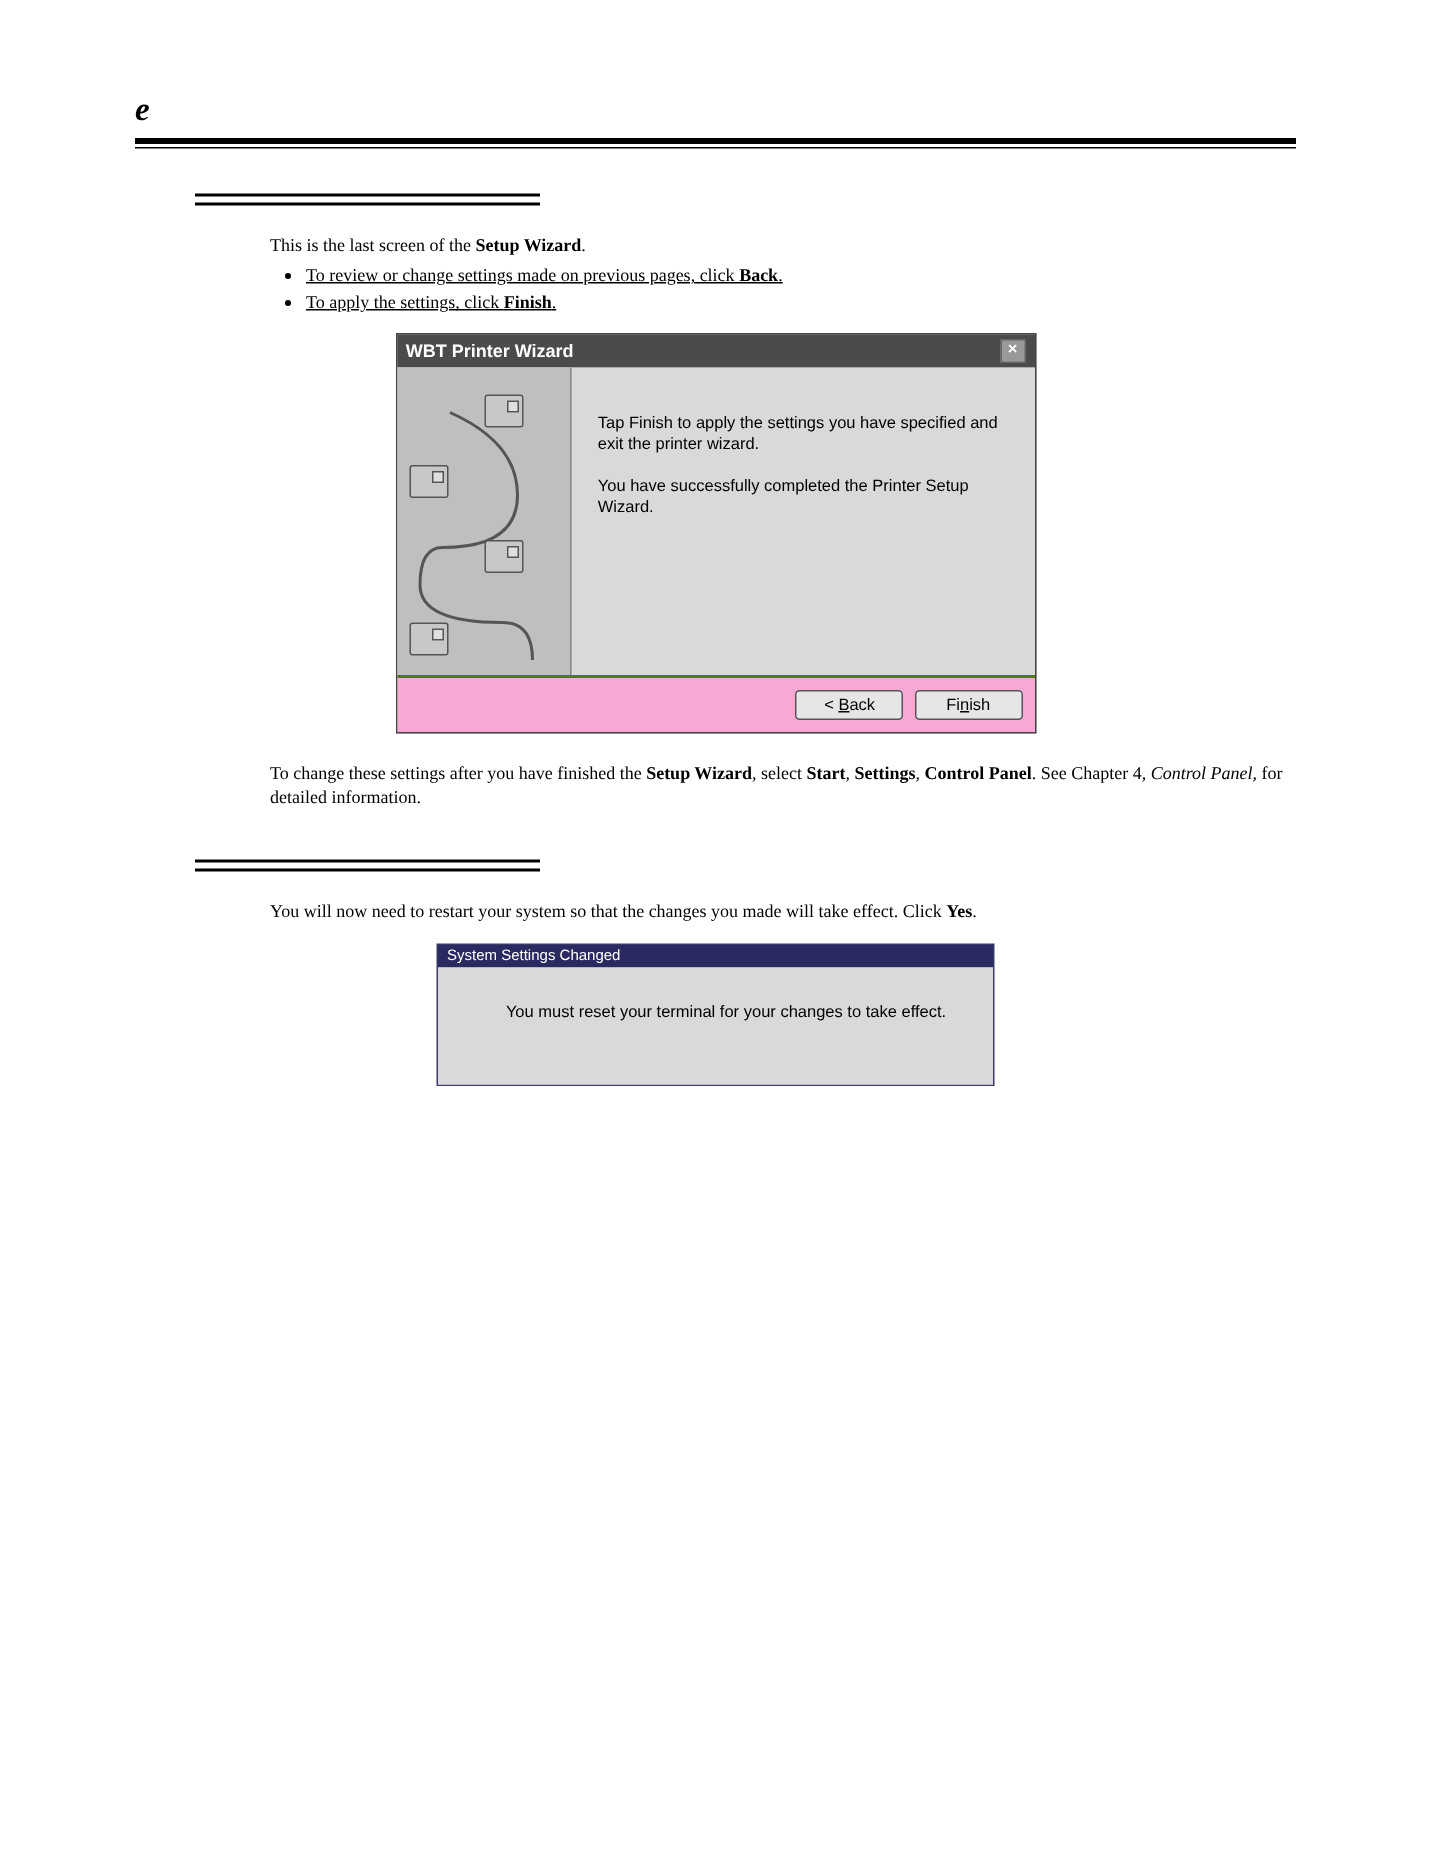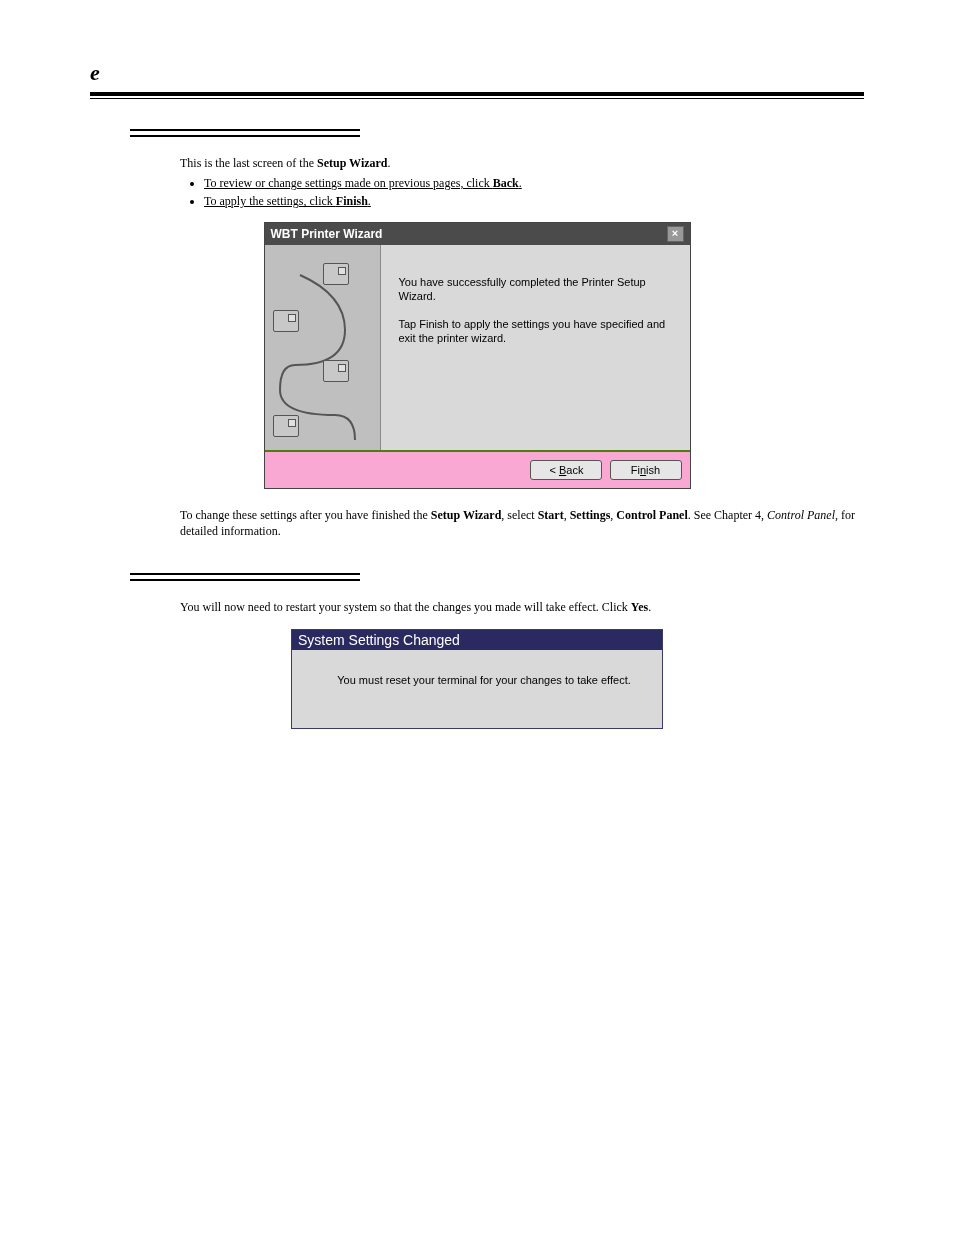--- a/index.html
+++ b/index.html
@@ -127,21 +127,21 @@
     width: 370px;
     margin: 14px auto 0 auto;
     border: 1px solid #3a3a6a;
     font-family: Tahoma, Verdana, sans-serif;
     font-size: 11px;
   }
   .dlg-titlebar {
     background: #2a2a60;
     color: #fff;
     padding: 2px 6px;
-    font-size: 14px;
+    font-size: 10px;
   }
   .dlg-body {
     background: #d9d9d9;
     padding: 24px 14px 12px 28px;
     text-align: center;
   }
   .dlg-msg { margin-bottom: 30px; font-size: 11px; }
   .dlg-btnrow { text-align: center; }
   .dlg-btn {
     display: inline-block;
@@ -190,22 +190,22 @@
       <div class="wiz-left">
         <svg width="115" height="205" viewBox="0 0 115 205">
           <path d="M35 30 Q80 50 80 85 Q80 120 30 120 Q15 120 15 145 Q15 170 70 170 Q90 170 90 195" stroke="#555" stroke-width="2" fill="none"></path>
         </svg>
         <div class="wiz-printer" style="left:58px; top:18px;"></div>
         <div class="wiz-printer" style="left:8px;  top:65px;"></div>
         <div class="wiz-printer" style="left:58px; top:115px;"></div>
         <div class="wiz-printer" style="left:8px;  top:170px;"></div>
       </div>
       <div class="wiz-right">
+        <p>Tap Finish to apply the settings you have specified and exit the printer wizard.</p>
         <p>You have successfully completed the Printer Setup Wizard.</p>
-        <p>Tap Finish to apply the settings you have specified and exit the printer wizard.</p>
       </div>
     </div>
     <div class="wiz-footer">
       <span class="wiz-btn">&lt; <span style="text-decoration:underline">B</span>ack</span>
       <span class="wiz-btn">Fi<span style="text-decoration:underline">n</span>ish</span>
     </div>
   </div>
 
   <div class="body-text" style="margin-top:10px;">
     <p>

